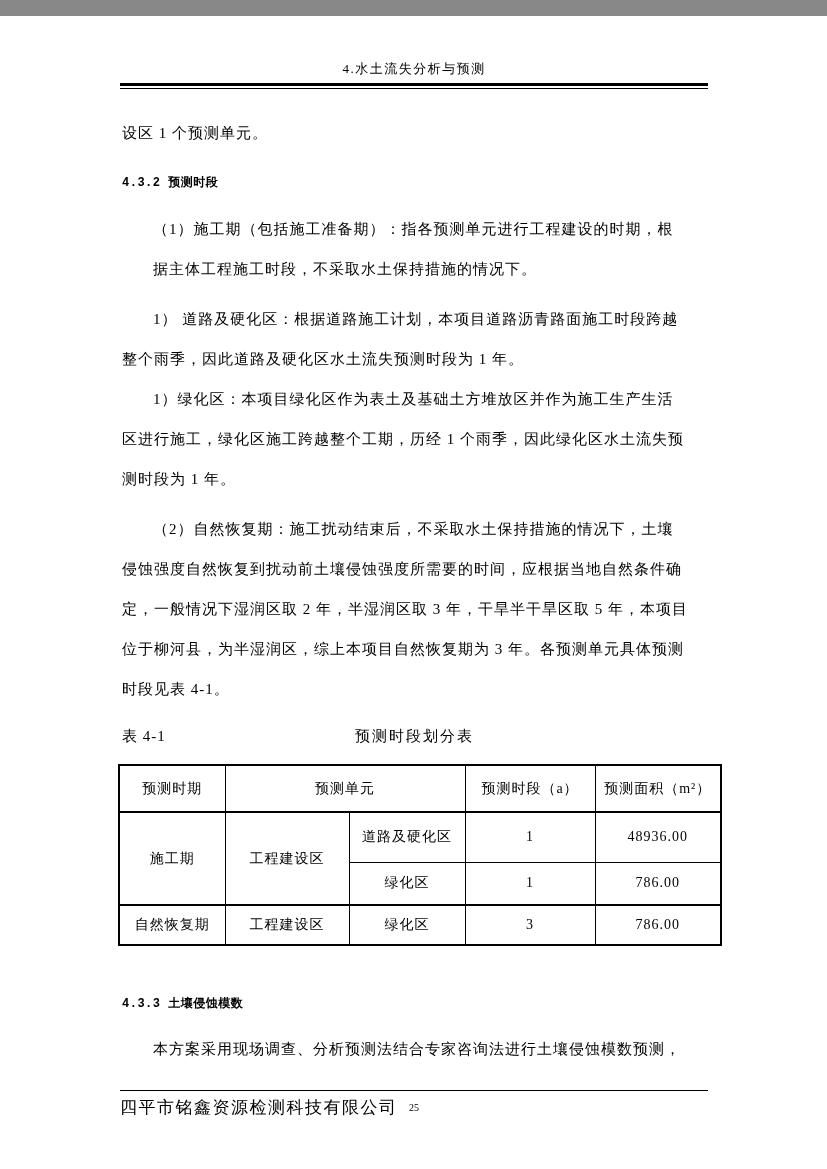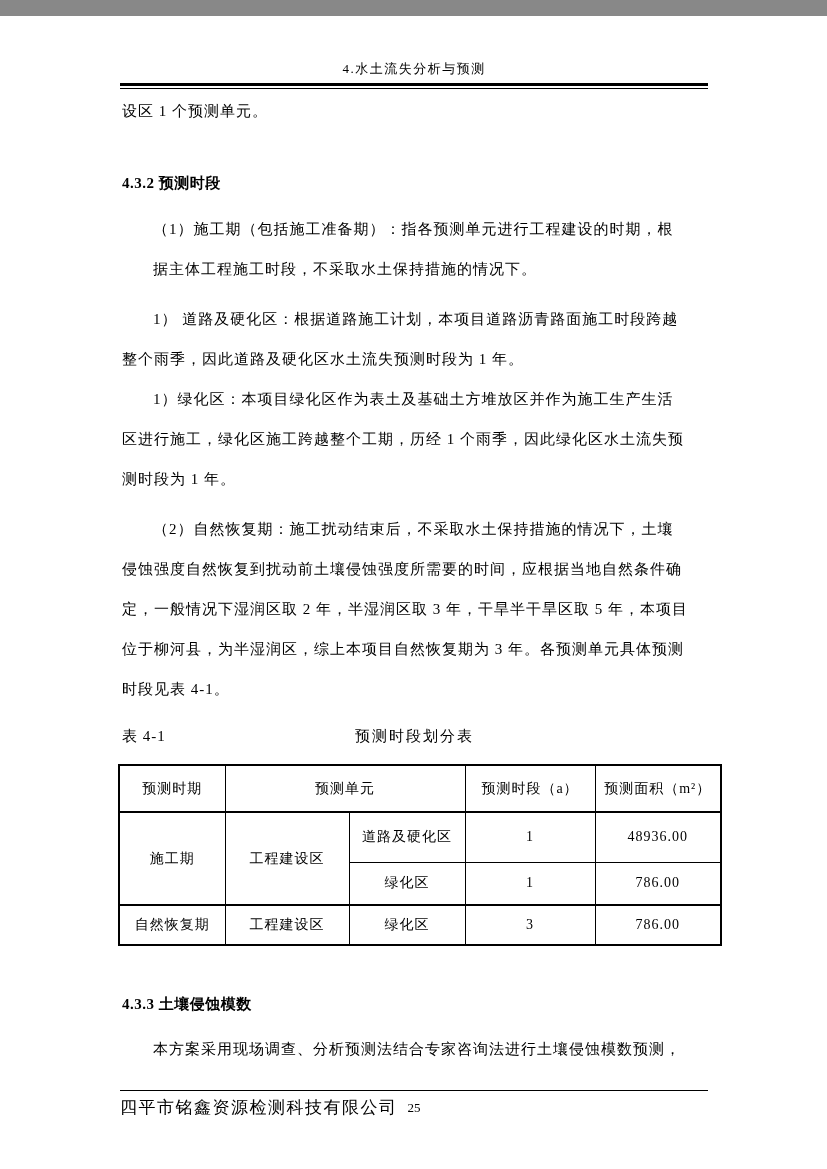--- a/index.html
+++ b/index.html
@@ -19,22 +19,22 @@
     border-top:3px solid #000; border-bottom:1px solid #000;
   }
   
   .line {
     position:absolute; left:122px; width:585px; height:40px;
     line-height:40px; font-size:15px; letter-spacing:1px;
     white-space:nowrap;
   }
   .line.indent { left:153px; width:554px; }
   .heading {
-    font-family:Liberation Serif, serif;
-    font-weight:bold; font-size:15px; letter-spacing:0.5px;
+    font-family:Liberation Mono, monospace;
+    font-weight:bold; font-size:12px; letter-spacing:0.5px;
   }
   
   .caption-wrap { position:absolute; top:700px; left:122px; width:585px; height:40px; line-height:40px; }
   .caption-label { position:absolute; left:0; top:0; font-size:15px; letter-spacing:1px; }
   .caption-title {
     position:absolute; left:0; top:0; width:100%; text-align:center;
     font-family:Liberation Sans, sans-serif;
     font-size:15px; letter-spacing:2px;
   }
   
@@ -46,38 +46,38 @@
   .doc-table td {
     border:1px solid #000; text-align:center; vertical-align:middle;
     padding:0; overflow:hidden;
   }
   .doc-table { border:2px solid #000;padding-left:10px; }
   .doc-table td.bb2 { border-bottom-width:2px; }
   
   .footer-rule { position:absolute; top:1074px; left:120px; width:588px; border-top:1px solid #000; }
   .footer-page {
     position:absolute; top:1080px; left:120px; width:588px; height:24px;
-    line-height:24px; text-align:center; font-size:13px;
+    line-height:24px; text-align:center; font-size:10px;
   }
   .footer-company {
     position:absolute; top:1080px; left:120px; width:588px; height:24px;
     line-height:24px; text-align:left;
     font-family:"Liberation Sans","DejaVu Sans",sans-serif;
     font-size:17px; letter-spacing:1.5px;
   }
 </style>
 </head>
 <body>
 
 <div class="page">
 
   <div class="header-title">4.水土流失分析与预测</div>
   <div class="header-rule"></div>
 
-  <div class="line" style="top:75px">设区 1 个预测单元。</div>
+  <div class="line" style="top:97px">设区 1 个预测单元。</div>
 
   <div class="line heading" style="top:147px">4.3.2 预测时段</div>
 
   <div class="line indent" style="top:193px">（1）施工期（包括施工准备期）：指各预测单元进行工程建设的时期，根</div>
   <div class="line indent" style="top:233px">据主体工程施工时段，不采取水土保持措施的情况下。</div>
   <div class="line indent" style="top:283px">1） 道路及硬化区：根据道路施工计划，本项目道路沥青路面施工时段跨越</div>
   <div class="line" style="top:323px">整个雨季，因此道路及硬化区水土流失预测时段为 1 年。</div>
   <div class="line indent" style="top:363px">1）绿化区：本项目绿化区作为表土及基础土方堆放区并作为施工生产生活</div>
   <div class="line" style="top:403px">区进行施工，绿化区施工跨越整个工期，历经 1 个雨季，因此绿化区水土流失预</div>
   <div class="line" style="top:443px">测时段为 1 年。</div>

